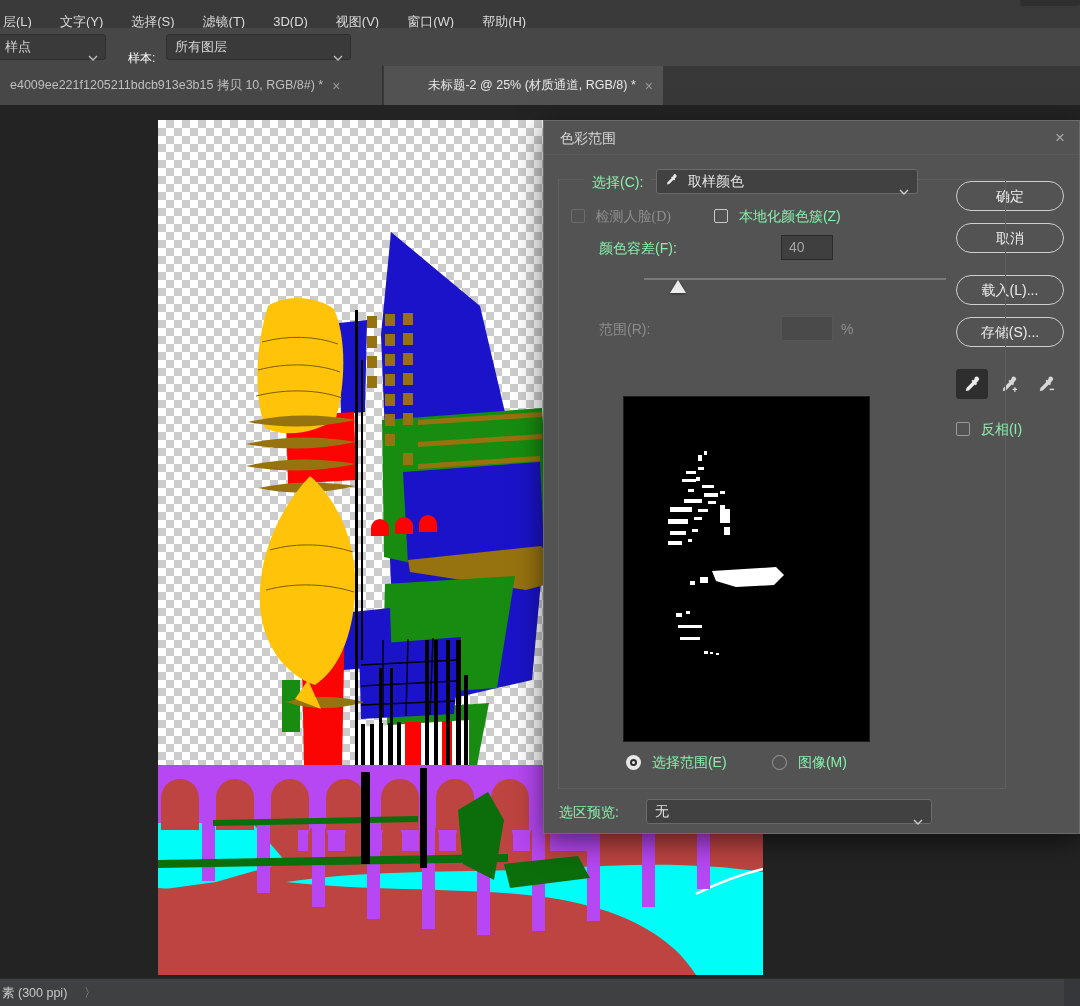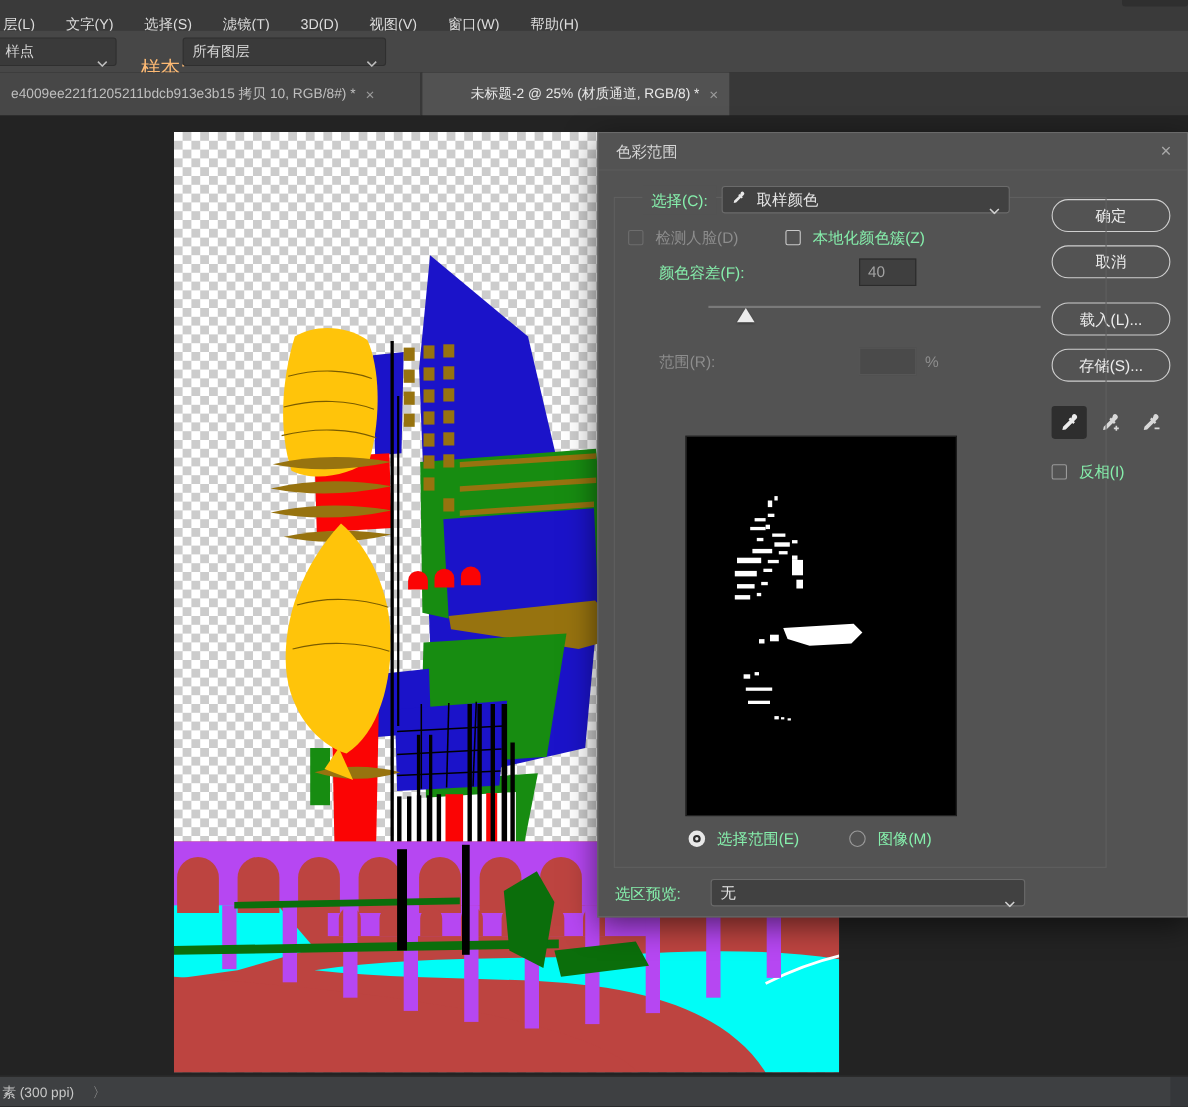--- a/index.html
+++ b/index.html
@@ -11,21 +11,21 @@
   .menubar { position:absolute; left:0; top:0; width:1080px; height:44px; background:#3a3a3a;
     display:flex; align-items:center; gap:0; color:#dcdcdc; font-size:13px; border-bottom:1px solid #2e2e2e;}
   .menu-item { padding:0 14px; height:27px; line-height:27px; cursor:default; white-space:nowrap;}
   .menu-item:first-child { padding-left:3px; }
   .mini-panel-top { position:absolute; left:1020px; top:0; width:60px; height:6px; background:#2f2f2f; border-radius:0 0 3px 3px;}
 
   .optionsbar { position:absolute; left:0; top:28px; width:1080px; height:38px; background:#474747; }
   .opt-dd { position:absolute; height:26px; top:6px; background:#3a3a3a; border:1px solid #2f2f2f; border-radius:3px;
     color:#d6d6d6; font-size:13px; line-height:24px; padding:0 8px; }
   .opt-dd .chev { position:absolute; right:7px; top:10px; }
-  .opt-label { position:absolute; top:22px; color:#fdba74; font-size:18px; }
+  .opt-label { position:absolute; top:22px; color:#ffffff; font-size:12px; }
 
   .tabbar { position:absolute; left:0; top:66px; width:1080px; height:39px; background:#383838; }
   .doc-tab { position:absolute; top:0; height:39px; font-size:12.5px; display:flex; align-items:center;
     padding:0 10px; white-space:nowrap; overflow:hidden; }
   .tab-inactive { left:0; width:383px; background:#474747; color:#bfbfbf; border-right:1px solid #333;}
   .tab-active { left:384px; width:279px; background:#525252; color:#e8e8e8;justify-content:flex-end; }
   .tab-close { margin-left:9px; color:#9a9a9a; font-size:14px; }
 
   
   .workspace { position:absolute; left:0; top:105px; width:1080px; height:873px; background:#232323; }
@@ -325,21 +325,21 @@
           </svg>
       </span>
       <span>取样颜色</span>
       <span class="chev">
         <svg width="10" height="6">
             <polyline points="1,1 5,5 9,1" fill="none" stroke="#cfcfcf" stroke-width="1.4"></polyline>
           </svg>
       </span>
     </div>
 
-    <div class="row" style="left:27px; top:87px;">
+    <div class="row" style="left:27px; top:87px;font-family:Liberation Serif, serif;">
       <span class="chk dis"></span>
       <span class="lbl-dis" style="margin-left:7px;">检测人脸(D)</span>
     </div>
     <div class="row" style="left:170px; top:87px;">
       <span class="chk"></span>
       <span class="lbl" style="margin-left:7px;">本地化颜色簇(Z)</span>
     </div>
 
     <div class="row lbl" style="left:55px; top:119px;">颜色容差(F):</div>
     <div class="txt-in" style="left:237px; top:114px; z-index:2;">

